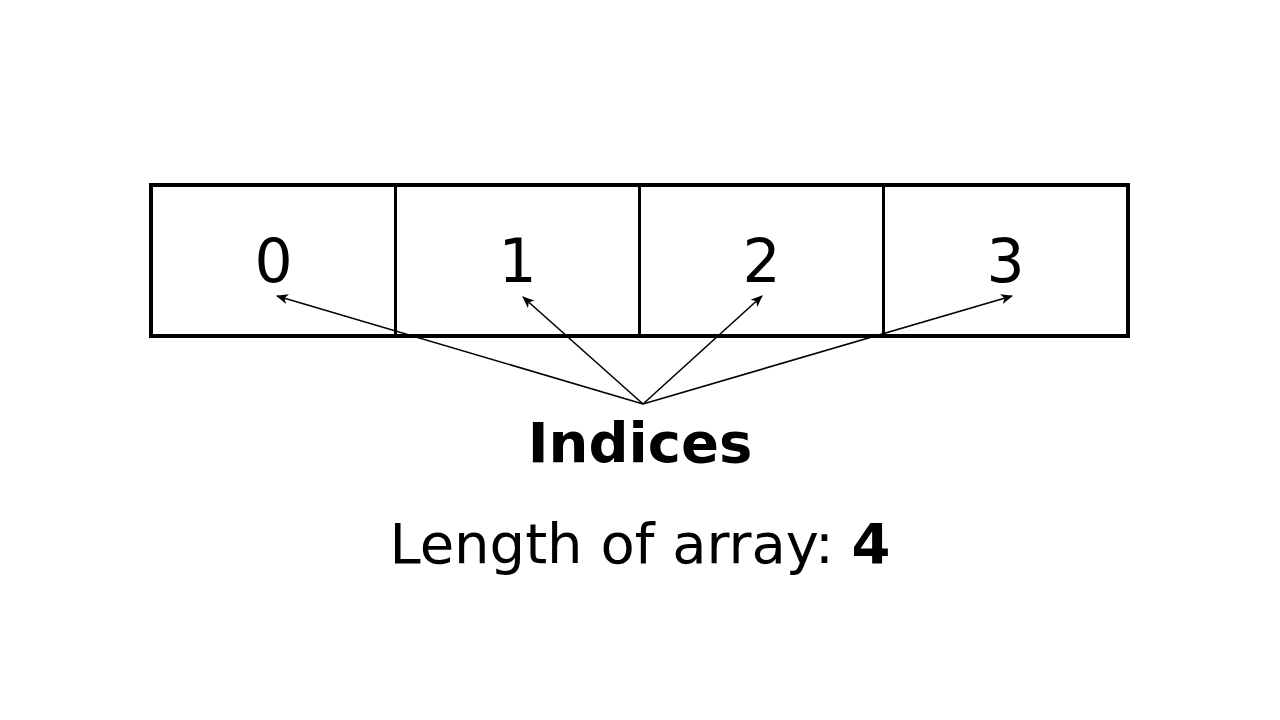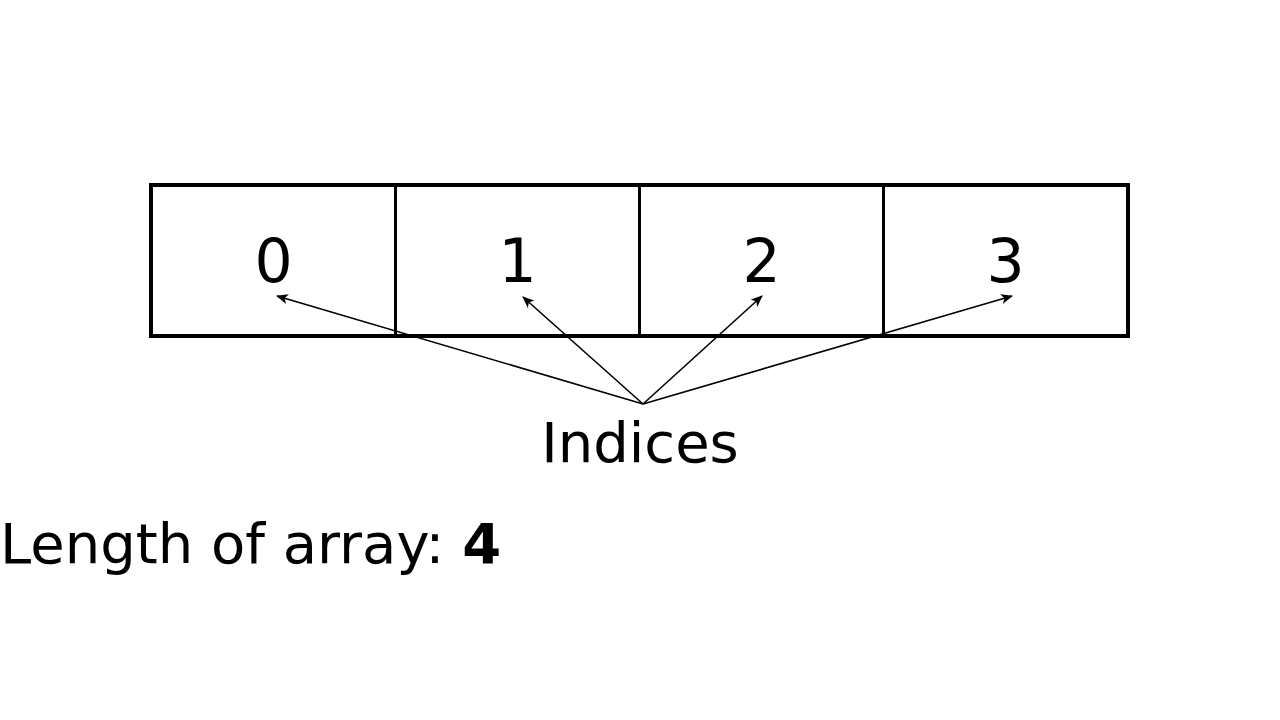--- a/index.html
+++ b/index.html
@@ -52,26 +52,28 @@
   }
   .indices-label {
     position: absolute;
     left: 0;
     right: 0;
     top: 413px;
     text-align: center;
     font-size: 56px;
     line-height: 60px;
     color: #000000;
+    font-weight: bold;
   }
   .length-label {
     position: absolute;
     left: 0;
     right: 0;
     top: 514px;
+    text-align: center;
     font-size: 56px;
     line-height: 60px;
     color: #000000;
   }
   .length-value {
     font-weight: bold;
   }
 </style>
 </head>
 <body>

